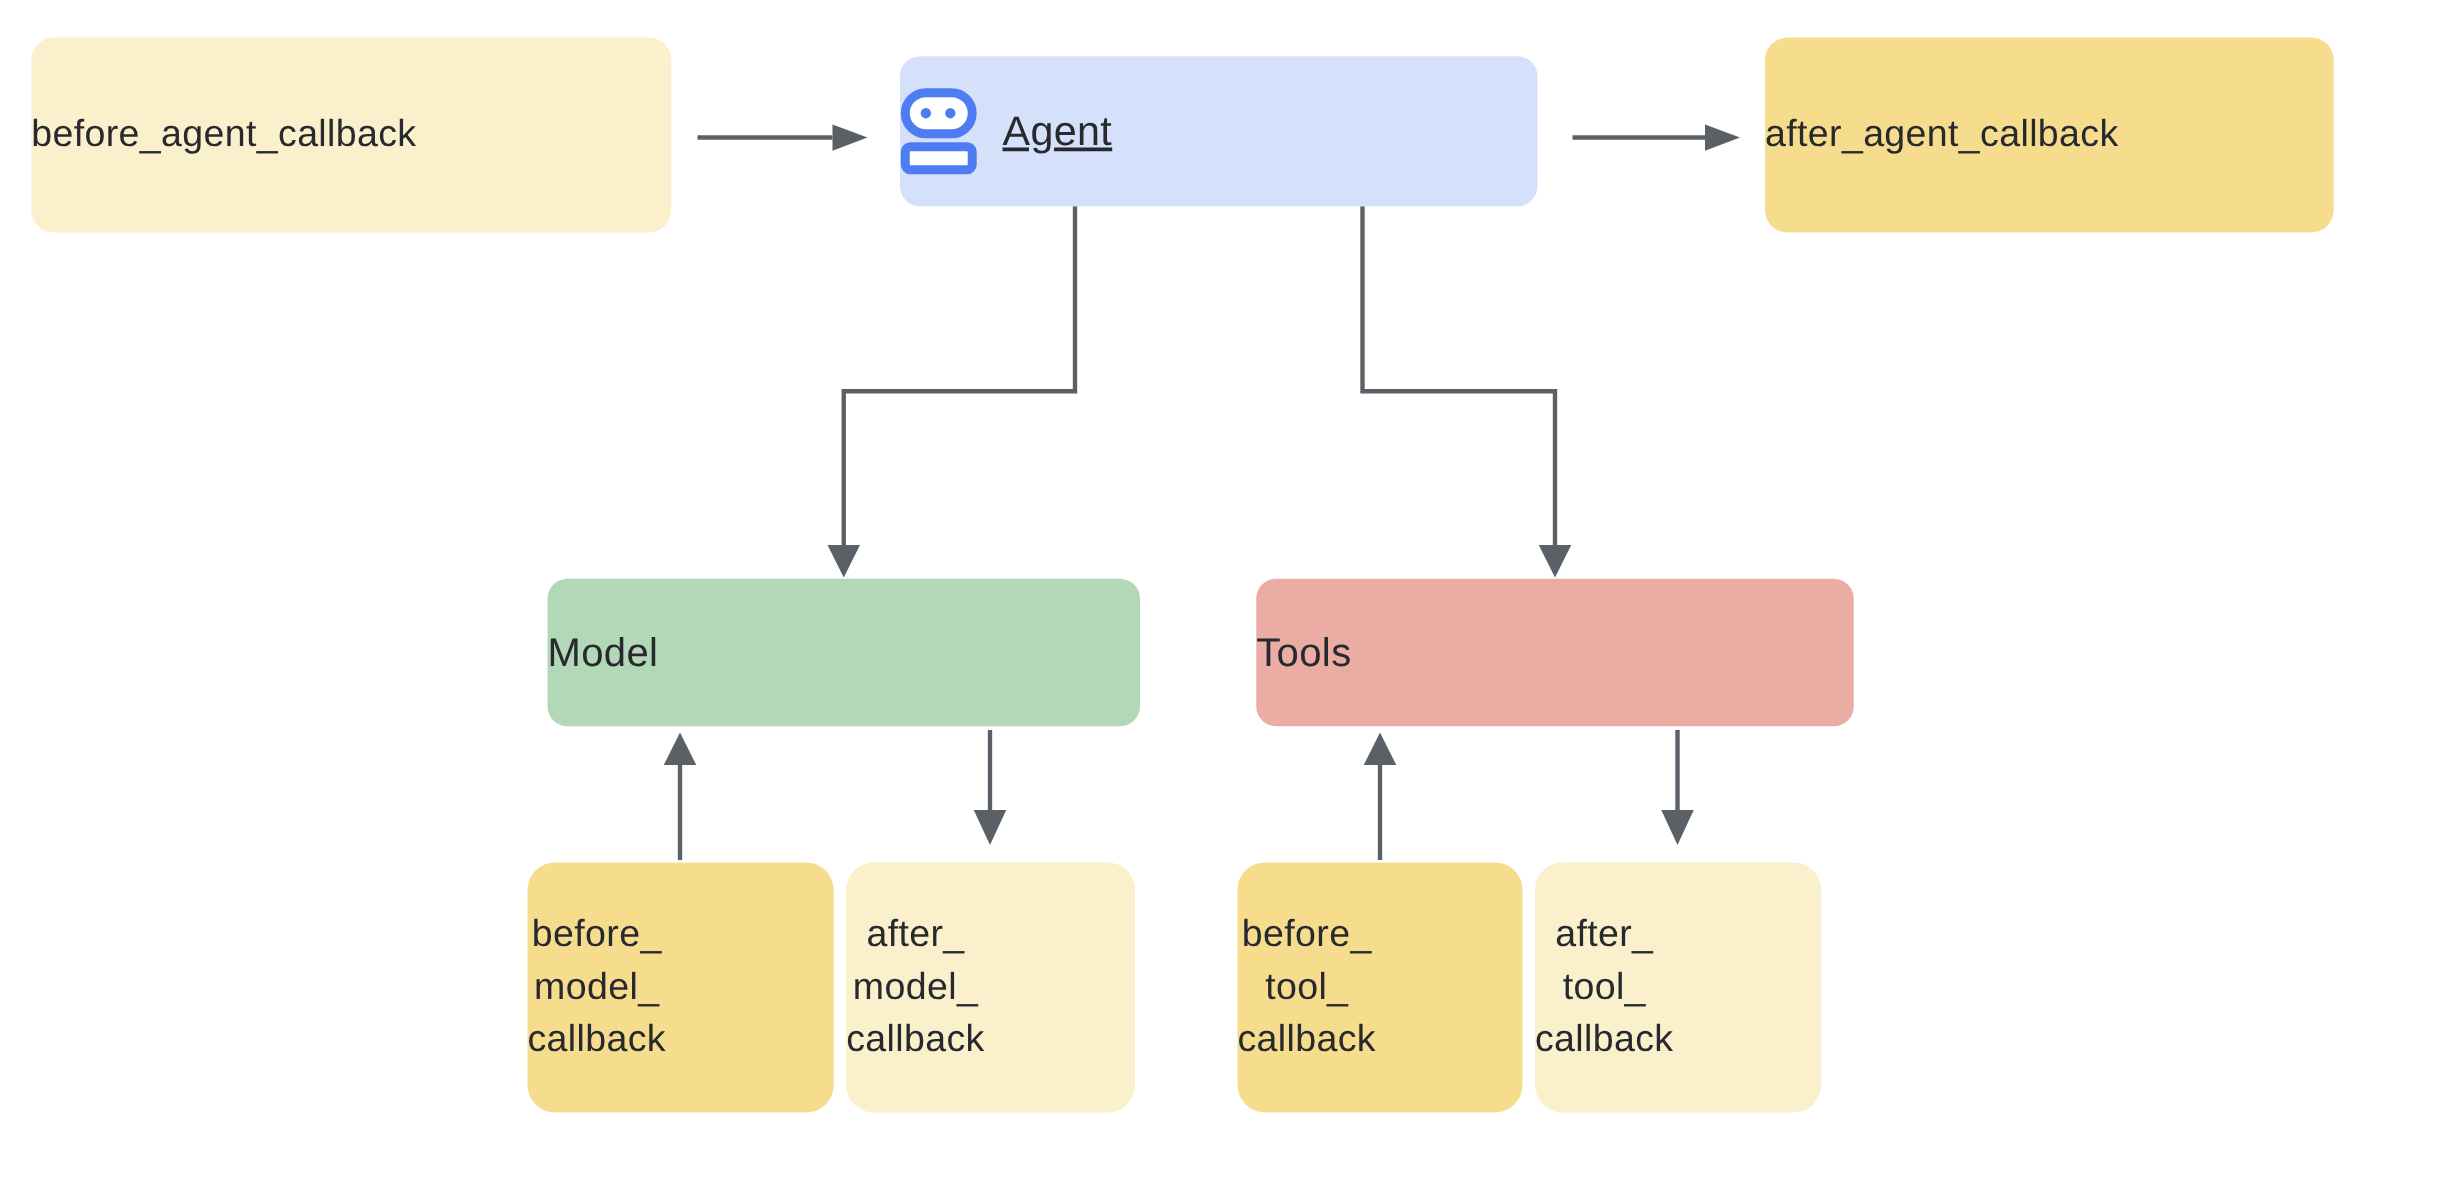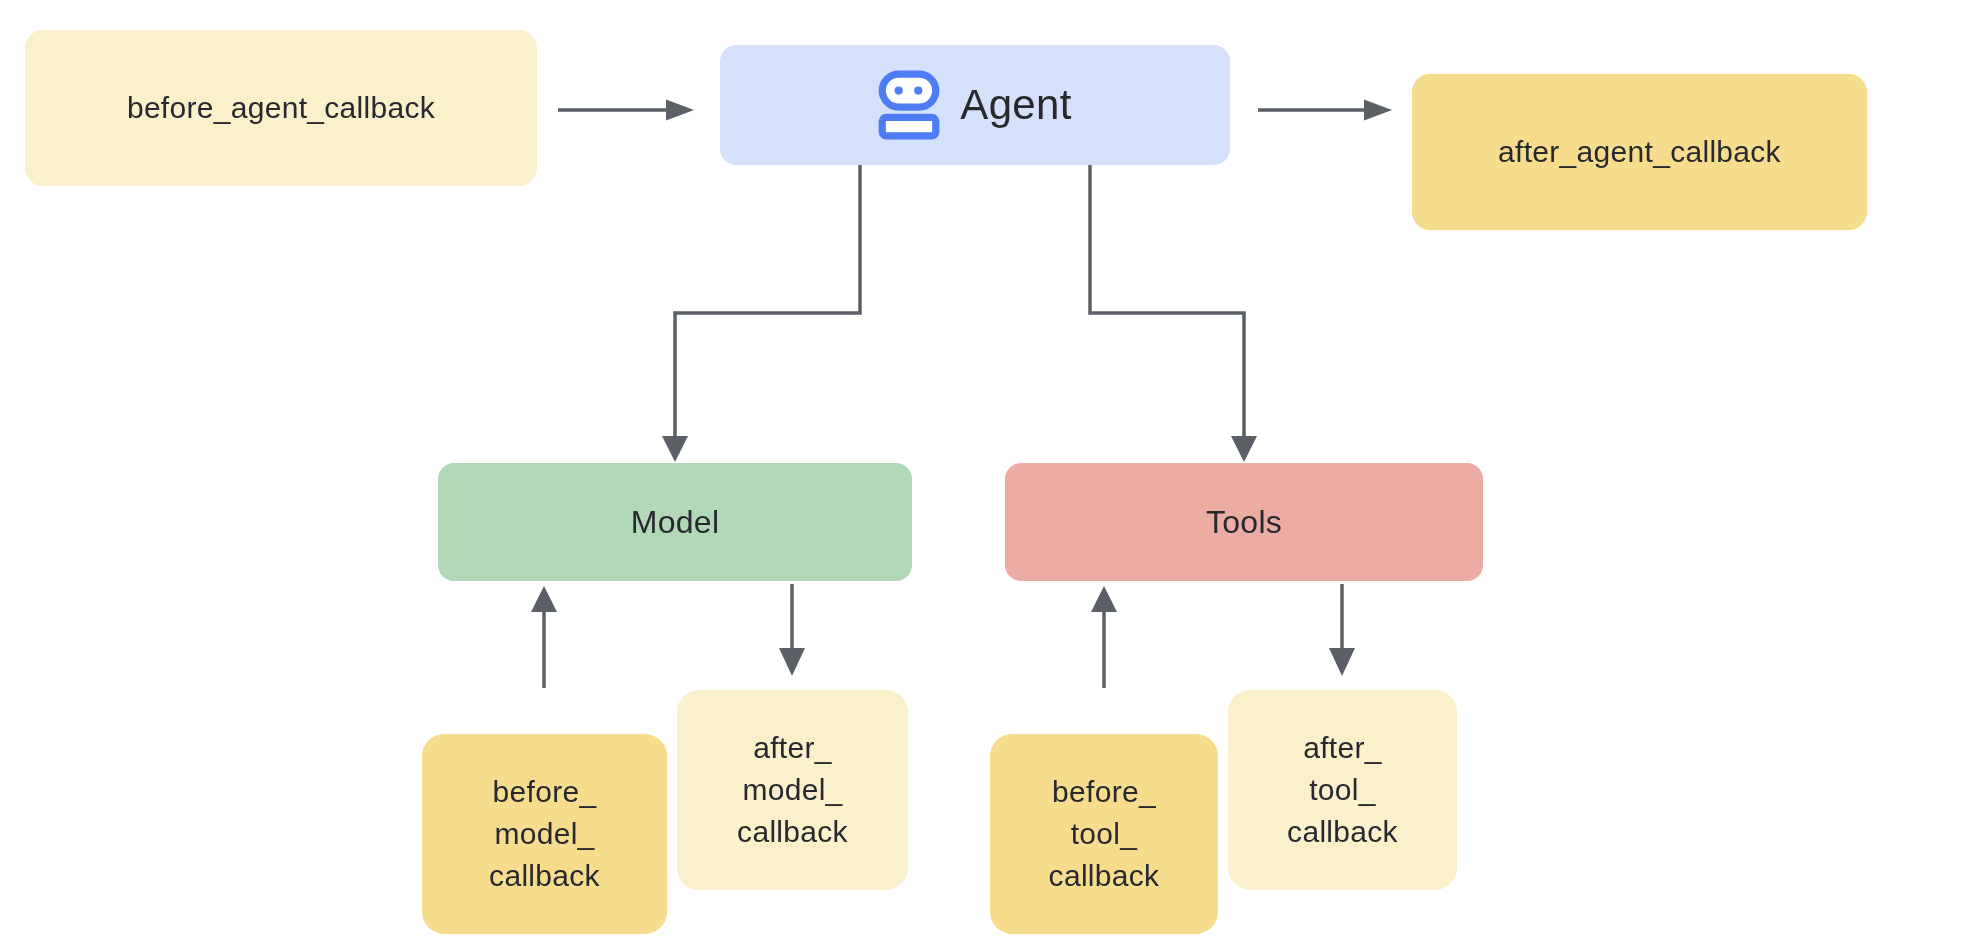--- a/index.html
+++ b/index.html
@@ -16,35 +16,35 @@
   html,body{margin:0;padding:0;background:var(--background);}
   .canvas{
     position:relative;
     width:1966px;height:946px;
     background:var(--background);
     font-family:"Liberation Sans", sans-serif;
     overflow:hidden;
   }
   .node{
     position:absolute;
-    display:flex;align-items:center;justify-content:center;
+    display:flex;align-items:center;
     color:var(--text_dark);
     font-size:30px;
     text-align:center;
     letter-spacing:0.3px;
     box-sizing:border-box;
   }
   .cream{background:var(--box_cream);}
-  .gold{background:var(--box_gold);margin-top:44px;}
+  .gold{background:var(--box_gold);}
   .blue{background:var(--box_blue);}
   .green{background:var(--box_green);}
   .pink{background:var(--box_pink);}
 
   #before-agent{left:25px;top:30px;width:512px;height:156px;border-radius:18px;}
-  #agent{left:720px;top:45px;width:510px;height:120px;border-radius:16px;gap:20px;font-size:42px;}
+  #agent{left:720px;top:45px;width:510px;height:120px;border-radius:16px;gap:20px;font-size:33px;text-decoration:underline;}
   #after-agent{left:1412px;top:30px;width:455px;height:156px;border-radius:18px;}
   #model{left:438px;top:463px;width:474px;height:118px;border-radius:16px;font-size:32px;}
   #tools{left:1005px;top:463px;width:478px;height:118px;border-radius:16px;font-size:32px;}
   #before-model{left:422px;top:690px;width:245px;height:200px;border-radius:22px;}
   #after-model{left:677px;top:690px;width:231px;height:200px;border-radius:22px;}
   #before-tool{left:990px;top:690px;width:228px;height:200px;border-radius:22px;}
   #after-tool{left:1228px;top:690px;width:229px;height:200px;border-radius:22px;}
 
   .multiline span{display:block;line-height:42px;}
 

